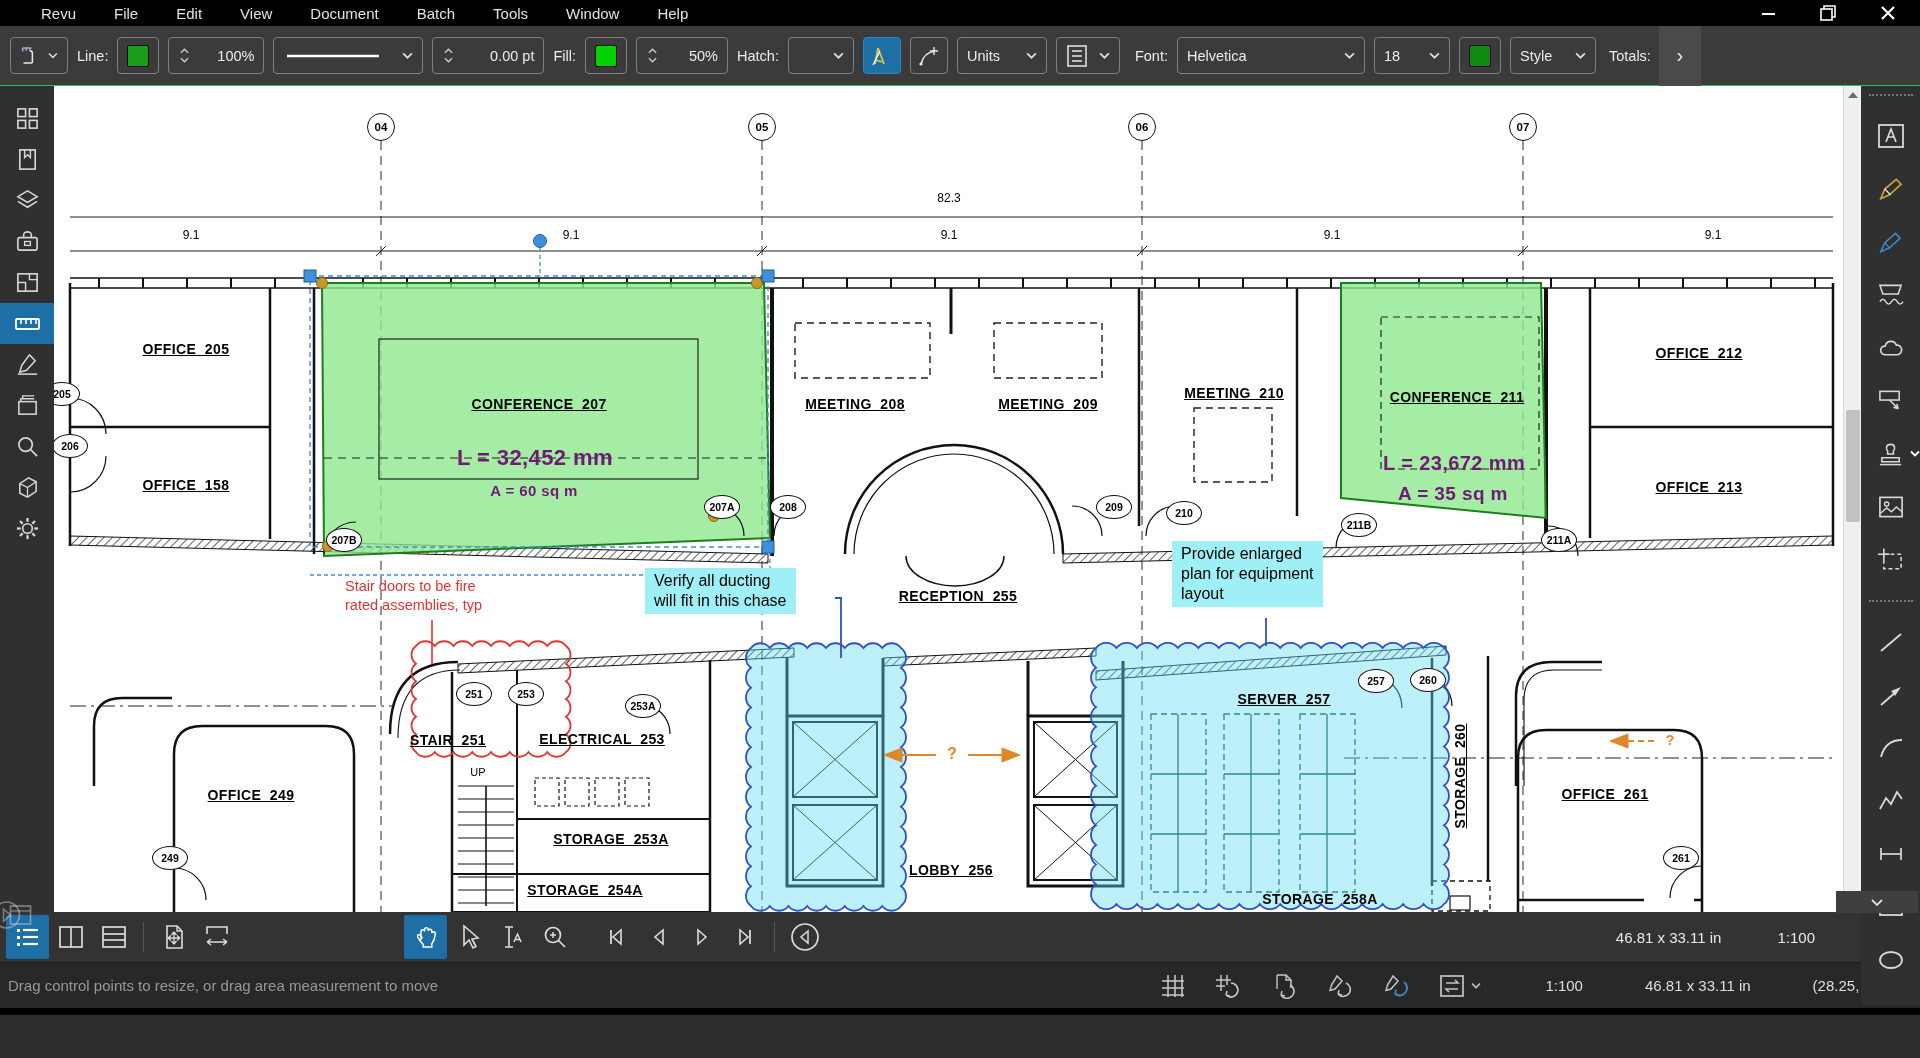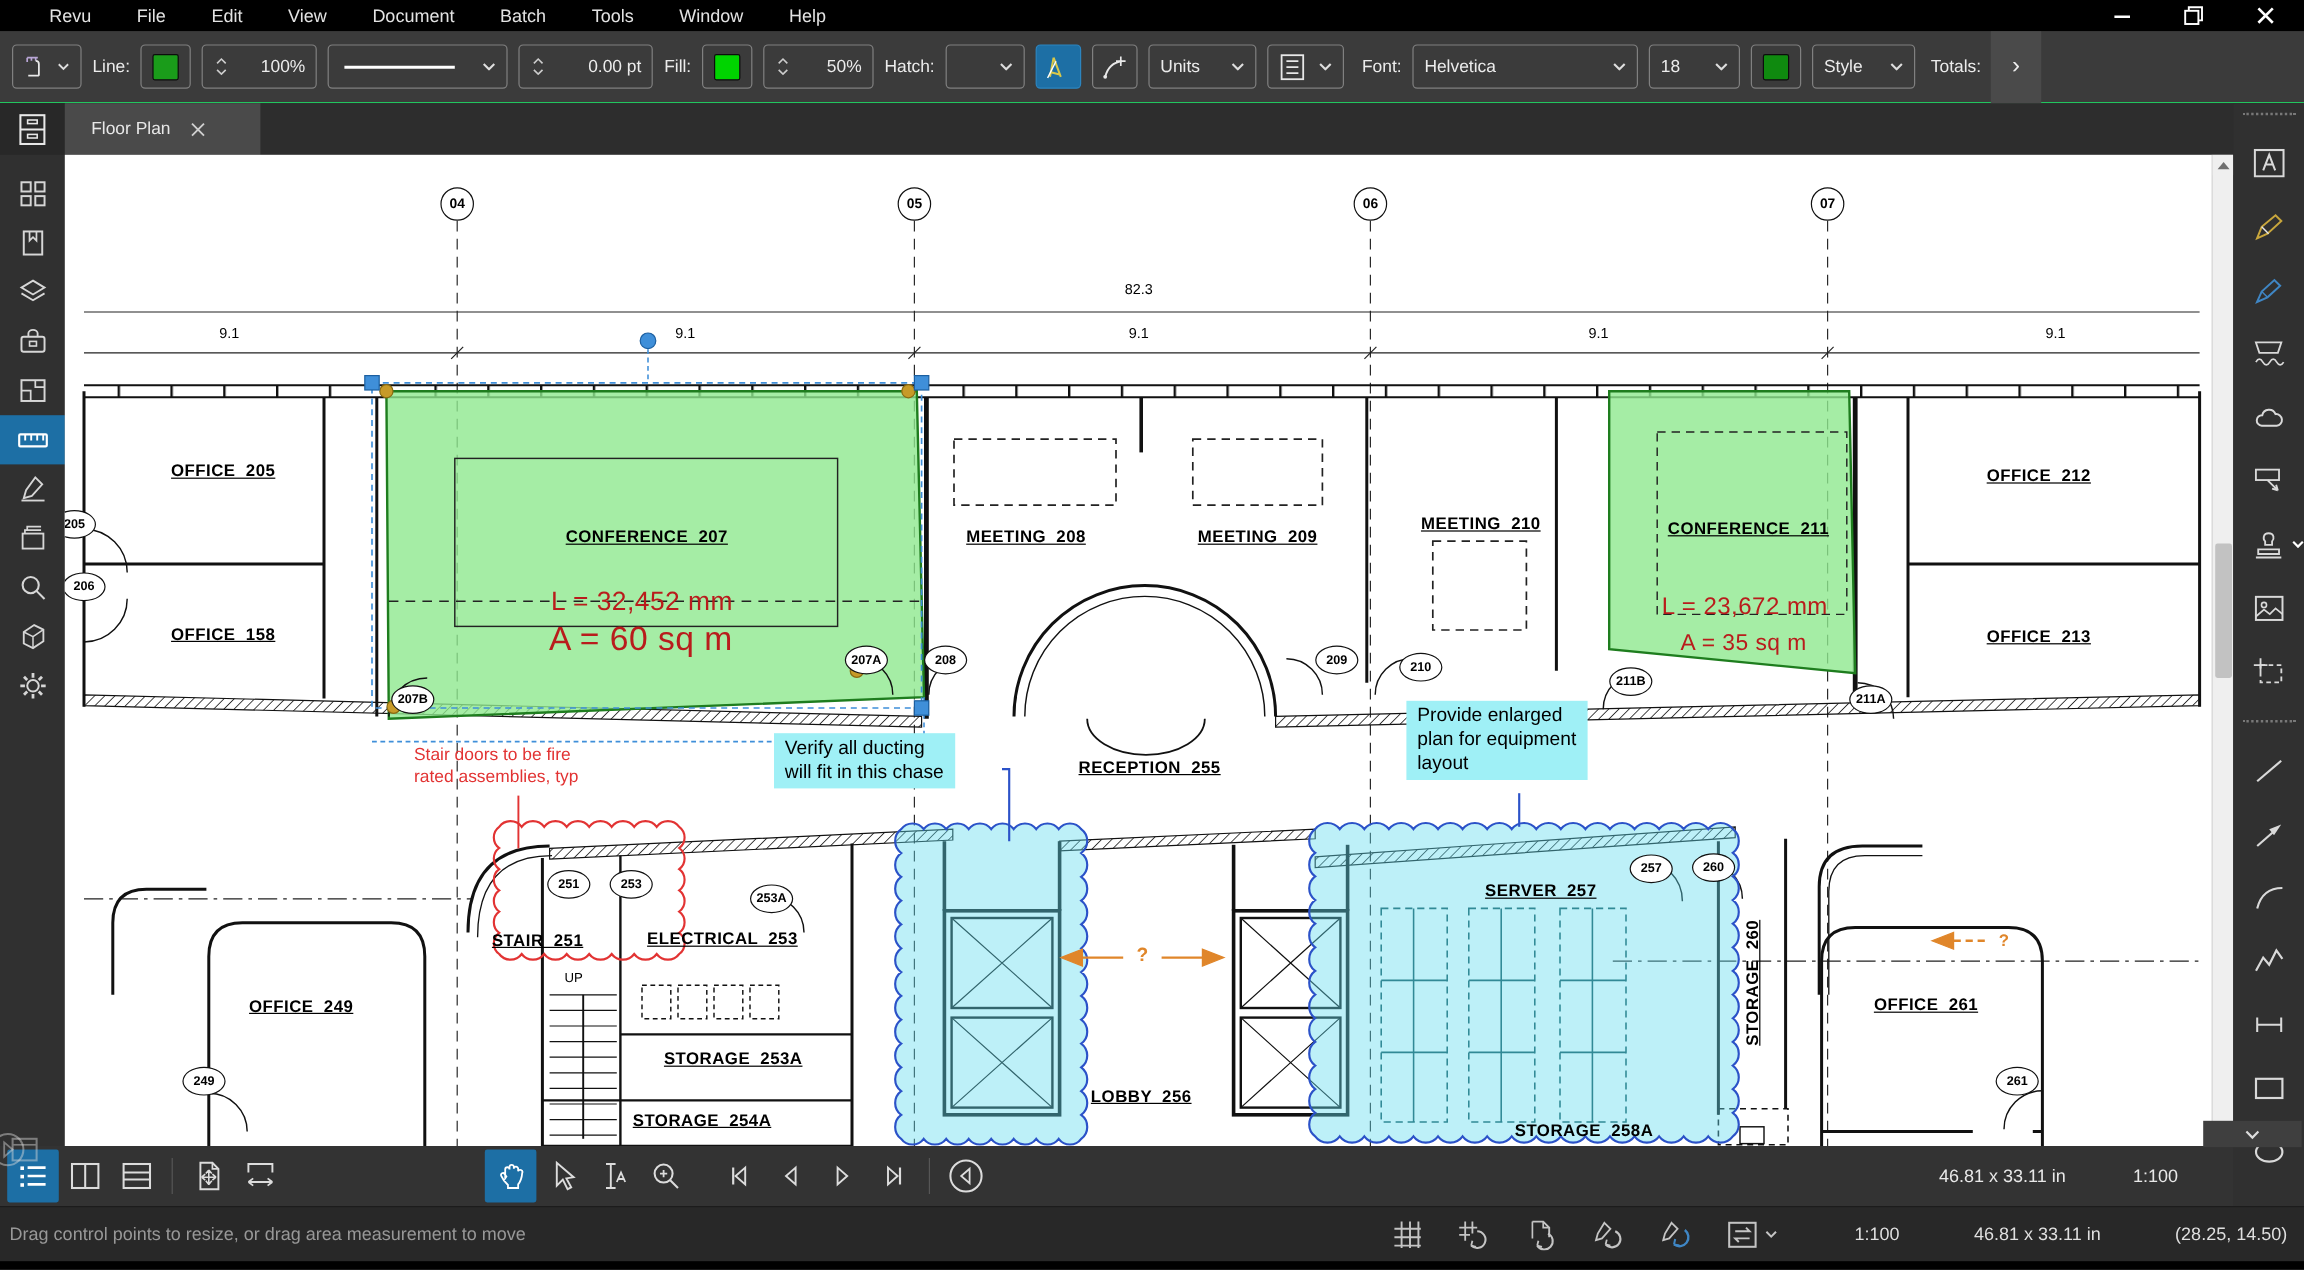--- a/index.html
+++ b/index.html
@@ -42,21 +42,21 @@
 .tri-down{width:0;height:0;border-left:5px solid transparent;border-right:5px solid transparent;border-top:6px solid #6e6e6e}
 
 .right-rail{position:absolute;right:0;top:86px;width:59px;height:919px;background:#303030;display:flex;flex-direction:column;align-items:center;padding-top:8px;gap:27px;z-index:5}
 .rr-sep{width:44px;border-top:2px dotted #787878}
 .rr-cell{position:relative;width:26px;height:26px;color:#d9d9d9;display:flex;align-items:center;justify-content:center}
 .rr-chv{position:absolute;right:-16px;top:9px;color:#d9d9d9}
 
 .pl{position:absolute;transform:translate(-50%,-50%);font-weight:bold;font-size:14px;color:#000;text-decoration:underline;white-space:pre;letter-spacing:.4px}
 .pl.nl{text-decoration:none}
 .pl.vert{transform:translate(-50%,-50%) rotate(-90deg)}
-.pm{position:absolute;transform:translate(-50%,-50%);font-weight:normal;color:#b91c1c;white-space:pre;letter-spacing:.4px}
+.pm{position:absolute;transform:translate(-50%,-50%);font-weight:bold;color:#701a75;white-space:pre;letter-spacing:.4px}
 .tag{position:absolute;width:36px;height:24px;border:1.5px solid #111;border-radius:50%;background:#fff;display:flex;align-items:center;justify-content:center;font-size:10.5px;font-weight:bold;color:#000;transform:translate(-50%,-50%)}
 .bub{position:absolute;width:28px;height:28px;border:1.6px solid #111;border-radius:50%;background:#fff;display:flex;align-items:center;justify-content:center;font-size:11.5px;font-weight:bold;color:#000;transform:translate(-50%,-50%)}
 .dim{position:absolute;transform:translate(-50%,-50%);font-size:12px;color:#000}
 .note-red{position:absolute;color:#e23333;font-size:14.5px;line-height:1.3;white-space:pre-line}
 .note-cyan{position:absolute;background:#9ff0f6;color:#000;font-size:16px;line-height:1.25;padding:3px 9px;white-space:pre-line}
 .qmark{position:absolute;transform:translate(-50%,-50%);color:#e0862a;font-weight:bold;font-size:16px}
 .up{position:absolute;transform:translate(-50%,-50%);font-size:11px;font-weight:normal;color:#000}
 
 .bottombar{position:relative;height:50px;background:#333;display:flex;align-items:center;padding-left:6px;color:#e6e6e6}
 .bbtn{width:43px;height:44px;display:flex;align-items:center;justify-content:center;border-radius:2px;color:#dcdcdc}
@@ -222,43 +222,20 @@
       <svg width="11" height="7" viewBox="0 0 10 6" fill="none">
           <path d="M1,1 5,5 9,1" stroke="#ddd" stroke-width="1.6"></path>
         </svg>
     </div>
     <div class="totals-wrap">
       <span class="tblabel">Totals:</span>
       <div class="totals-btn">›</div>
     </div>
   </div>
 
-  <div class="tabbar">
-    <div class="rail-corner">
-      <svg width="24" height="26" viewBox="0 0 24 26" fill="none">
-          <rect x="2" y="1" width="20" height="24" stroke="#e8e8e8" stroke-width="1.7"></rect>
-          <line x1="2" y1="13" x2="22" y2="13" stroke="#e8e8e8" stroke-width="1.7"></line>
-          <rect x="8" y="5" width="8" height="3" stroke="#e8e8e8" stroke-width="1.3"></rect>
-          <rect x="8" y="17" width="8" height="3" stroke="#e8e8e8" stroke-width="1.3"></rect>
-        </svg>
-    </div>
-    <div class="tab">
-      <span>Floor Plan</span>
-      <span class="tab-close">
-          <svg width="14" height="14" viewBox="0 0 14 14">
-            <path d="M2,2 12,12 M12,2 2,12" stroke="#cfcfcf" stroke-width="1.6"></path>
-          </svg>
-        </span>
-    </div>
-    <span class="tabbar-chev">
-        <svg width="14" height="9" viewBox="0 0 14 9" fill="none">
-          <path d="M2,2 7,7 12,2" stroke="#bbb" stroke-width="1.6"></path>
-        </svg>
-      </span>
-  </div>
 
   <div class="workspace">
 
     <div class="left-rail">
       <div class="lr-cell">
           <svg width="25" height="25" viewBox="0 0 26 26" fill="none">
             <rect x="3" y="3" width="8" height="8" stroke="currentColor" stroke-width="1.7"></rect>
             <rect x="15" y="3" width="8" height="8" stroke="currentColor" stroke-width="1.7"></rect>
             <rect x="3" y="15" width="8" height="8" stroke="currentColor" stroke-width="1.7"></rect>
             <rect x="15" y="15" width="8" height="8" stroke="currentColor" stroke-width="1.7"></rect>
@@ -565,21 +542,21 @@
         <span class="pl" style="left:557px;top:753px">STORAGE  253A</span>
         <span class="pl" style="left:531px;top:804px">STORAGE  254A</span>
         <span class="pl" style="left:197px;top:709px">OFFICE  249</span>
         <span class="pl" style="left:897px;top:784px">LOBBY  256</span>
         <span class="pl" style="left:1230px;top:613px">SERVER  257</span>
         <span class="pl nl" style="left:1266px;top:813px">STORAGE  258A</span>
         <span class="pl vert" style="left:1406px;top:690px">STORAGE  260</span>
         <span class="pl" style="left:1551px;top:708px">OFFICE  261</span>
 
         <span class="pm" style="left:481px;top:372px;font-size:22px">L = 32,452 mm</span>
-        <span class="pm" style="left:480px;top:404px;font-size:28px">A = 60 sq m</span>
+        <span class="pm" style="left:480px;top:404px;font-size:15px">A = 60 sq m</span>
         <span class="pm" style="left:1400px;top:377px;font-size:20px">L = 23,672 mm</span>
         <span class="pm" style="left:1399px;top:408px;font-size:19px">A = 35 sq m</span>
 
         <div class="note-red" style="left:291px;top:491px">Stair doors to be fire
 rated assemblies, typ</div>
         <div class="note-cyan" style="left:591px;top:482px">Verify all ducting
 will fit in this chase</div>
         <div class="note-cyan" style="left:1118px;top:455px">Provide enlarged
 plan for equipment
 layout</div>

